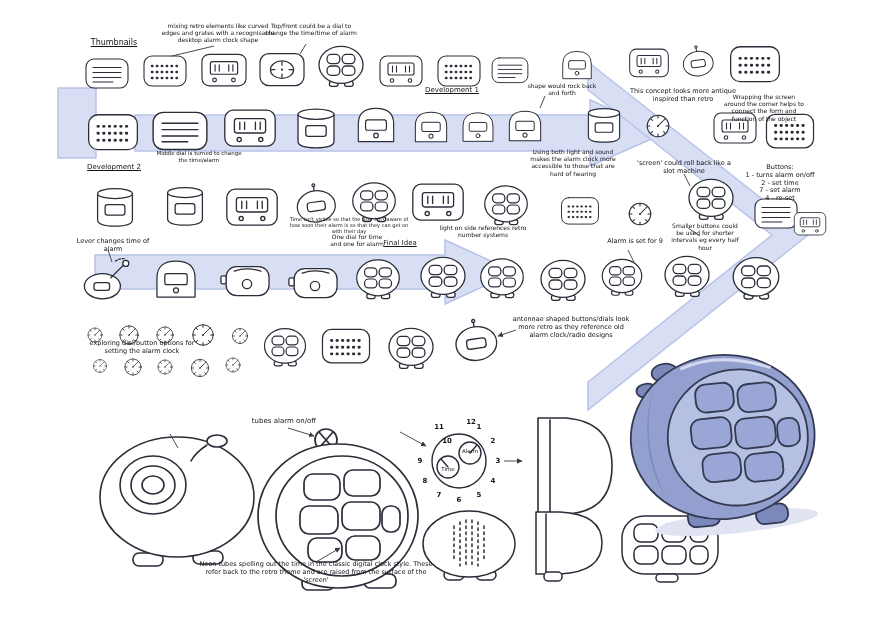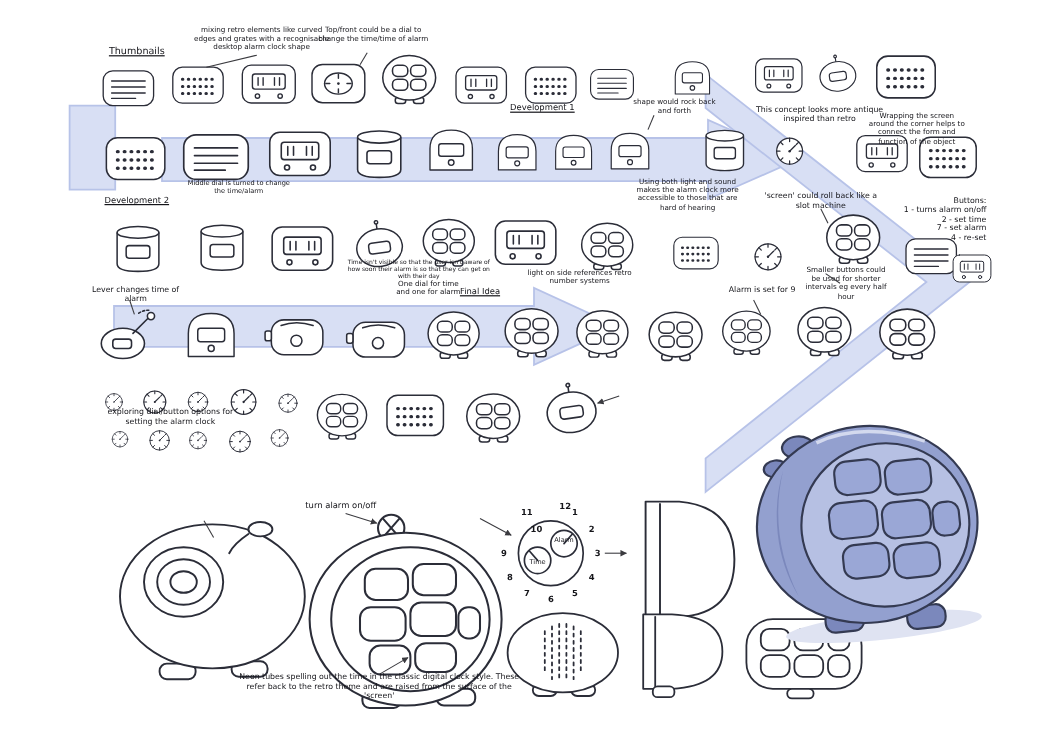--- a/index.html
+++ b/index.html
@@ -311,36 +311,37 @@
 <div class="note" style="left:160px;top:22px;width:116px;font-size:6px">mixing retro elements like curved edges and grates with a recognisable desktop alarm clock shape</div>
 <div class="note" style="left:260px;top:22px;width:102px;font-size:6px">Top/front could be a dial to change the time/time of alarm</div>
 <div class="note ul" style="left:416px;top:86px;width:72px;font-size:7px">Development 1</div>
 <div class="note" style="left:522px;top:82px;width:80px;font-size:6px">shape would rock back and forth</div>
 <div class="note" style="left:630px;top:88px;width:106px;font-size:6.5px">This concept looks more antique inspired than retro</div>
 <div class="note" style="left:722px;top:93px;width:84px;font-size:6px">Wrapping the screen around the corner helps to connect the form and function of the object</div>
 <div class="note ul" style="left:78px;top:163px;width:72px;font-size:7px">Development 2</div>
 <div class="note" style="left:156px;top:150px;width:86px;font-size:5.5px">Middle dial is turned to change the time/alarm</div>
 <div class="note" style="left:526px;top:148px;width:94px;font-size:6px">Using both light and sound makes the alarm clock more accessible to those that are hard of hearing</div>
 <div class="note" style="left:636px;top:160px;width:96px;font-size:6.5px">'screen' could roll back like a slot machine</div>
-<div class="note" style="left:738px;top:164px;width:84px;font-size:6.5px;text-align:right">
+<div class="note" style="left:738px;top:164px;width:84px;font-size:6.5px;text-align:center">
   <div>Buttons:</div>
   <div>1 - turns alarm on/off</div>
   <div>2 - set time</div>
   <div>7 - set alarm</div>
   <div>4 - re-set</div>
 </div>
 <div class="note" style="left:76px;top:238px;width:74px;font-size:6.5px">Lever changes time of alarm</div>
 <div class="note" style="left:288px;top:216px;width:122px;font-size:5px">Time isn't visible so that the user isn't aware of how soon their alarm is so that they can get on with their day</div>
 <div class="note" style="left:326px;top:233px;width:62px;font-size:6px">One dial for time and one for alarm</div>
 <div class="note ul" style="left:374px;top:239px;width:52px;font-size:7px">Final Idea</div>
 <div class="note" style="left:436px;top:224px;width:94px;font-size:6px">light on side references retro number systems</div>
 <div class="note" style="left:604px;top:238px;width:62px;font-size:6.5px">Alarm is set for 9</div>
 <div class="note" style="left:668px;top:222px;width:74px;font-size:6px">Smaller buttons could be used for shorter intervals eg every half hour</div>
 <div class="note" style="left:82px;top:340px;width:120px;font-size:6.5px">exploring dial/button options for setting the alarm clock</div>
-<div class="note" style="left:248px;top:417px;width:72px;font-size:7px">turn alarm on/off</div>
+<div class="note" style="left:512px;top:316px;width:118px;font-size:6.5px">antennae shaped buttons/dials look more retro as they reference old alarm clock/radio designs</div>
+<div class="note" style="left:248px;top:417px;width:72px;font-size:7px">tubes alarm on/off</div>
 <div class="note" style="left:192px;top:561px;width:248px;font-size:6.5px">Neon tubes spelling out the time in the classic digital clock style. These refer back to the retro theme and are raised from the surface of the 'screen'</div>
 
 <div>
   <span class="dn" style="left:471px;top:422px">12</span>
   <span class="dn" style="left:479px;top:427px">1</span>
   <span class="dn" style="left:493px;top:441px">2</span>
   <span class="dn" style="left:498px;top:461px">3</span>
   <span class="dn" style="left:493px;top:481px">4</span>
   <span class="dn" style="left:479px;top:495px">5</span>
   <span class="dn" style="left:459px;top:500px">6</span>

